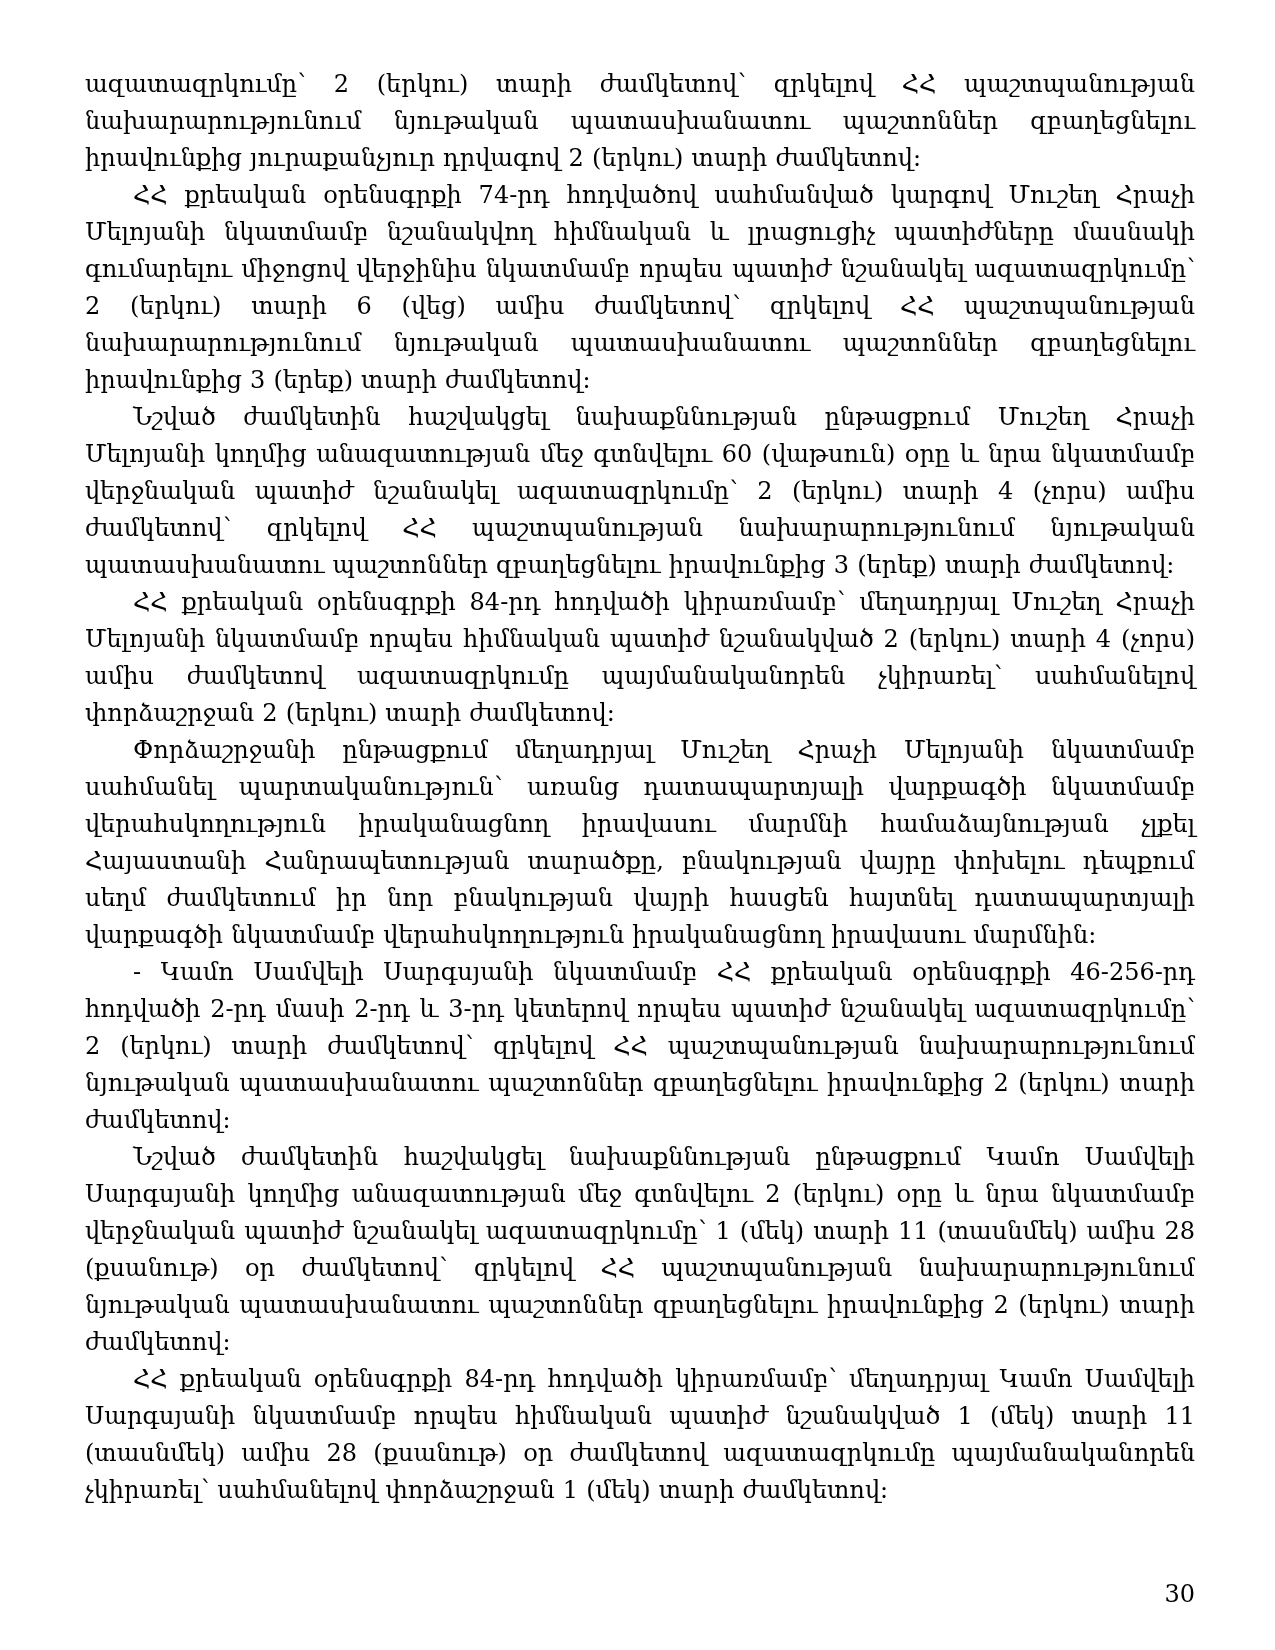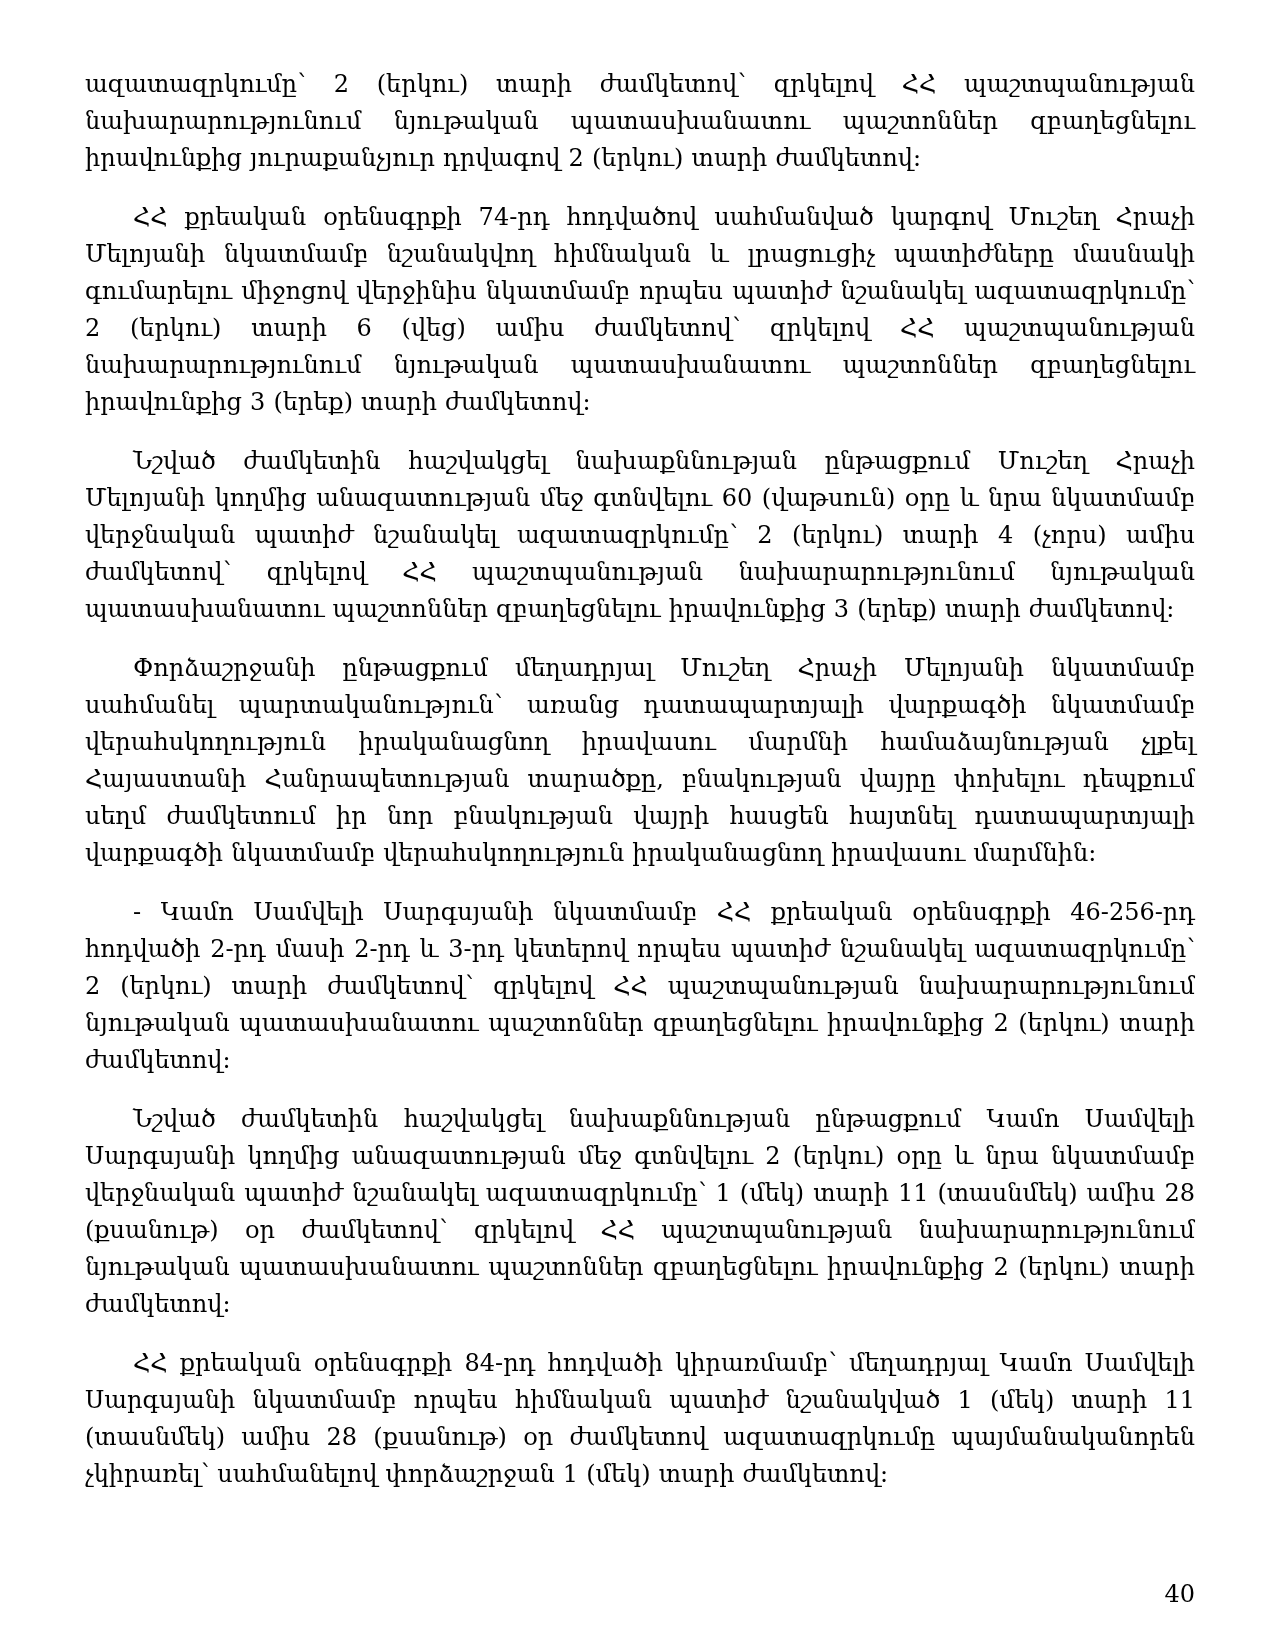--- a/index.html
+++ b/index.html
@@ -24,38 +24,38 @@
     line-height: 37px;
     text-align: justify;
   }
   .content p {
     margin: 0;
     padding: 0;
     word-spacing: 0.02em;
   }
   .content p.indent {
     text-indent: 48px;
-    margin-top: 22px;
   }
   .page-number {
     position: absolute;
     right: 80px;
     bottom: 42px;
     font-size: 24px;
     line-height: 28px;
     text-align: right;
   }
 </style>
 </head>
 <body>
 
 <div class="page">
   <div class="content">
     <p>ազատազրկումը՝ 2 (երկու) տարի ժամկետով՝ զրկելով ՀՀ պաշտպանության նախարարությունում նյութական պատասխանատու պաշտոններ զբաղեցնելու իրավունքից յուրաքանչյուր դրվագով 2 (երկու) տարի ժամկետով։</p>
     <p class="indent">ՀՀ քրեական օրենսգրքի 74-րդ հոդվածով սահմանված կարգով Մուշեղ Հրաչի Մելոյանի նկատմամբ նշանակվող հիմնական և լրացուցիչ պատիժները մասնակի գումարելու միջոցով վերջինիս նկատմամբ որպես պատիժ նշանակել ազատազրկումը՝ 2 (երկու) տարի 6 (վեց) ամիս ժամկետով՝ զրկելով ՀՀ պաշտպանության նախարարությունում նյութական պատասխանատու պաշտոններ զբաղեցնելու իրավունքից 3 (երեք) տարի ժամկետով։</p>
     <p class="indent">Նշված ժամկետին հաշվակցել նախաքննության ընթացքում Մուշեղ Հրաչի Մելոյանի կողմից անազատության մեջ գտնվելու 60 (վաթսուն) օրը և նրա նկատմամբ վերջնական պատիժ նշանակել ազատազրկումը՝ 2 (երկու) տարի 4 (չորս) ամիս ժամկետով՝ զրկելով ՀՀ պաշտպանության նախարարությունում նյութական պատասխանատու պաշտոններ զբաղեցնելու իրավունքից 3 (երեք) տարի ժամկետով։</p>
+    <p class="indent">ՀՀ քրեական օրենսգրքի 84-րդ հոդվածի կիրառմամբ՝ մեղադրյալ Մուշեղ Հրաչի Մելոյանի նկատմամբ որպես հիմնական պատիժ նշանակված 2 (երկու) տարի 4 (չորս) ամիս ժամկետով ազատազրկումը պայմանականորեն չկիրառել՝ սահմանելով փորձաշրջան 2 (երկու) տարի ժամկետով։</p>
     <p class="indent">Փորձաշրջանի ընթացքում մեղադրյալ Մուշեղ Հրաչի Մելոյանի նկատմամբ սահմանել պարտականություն՝ առանց դատապարտյալի վարքագծի նկատմամբ վերահսկողություն իրականացնող իրավասու մարմնի համաձայնության չլքել Հայաստանի Հանրապետության տարածքը, բնակության վայրը փոխելու դեպքում սեղմ ժամկետում իր նոր բնակության վայրի հասցեն հայտնել դատապարտյալի վարքագծի նկատմամբ վերահսկողություն իրականացնող իրավասու մարմնին։</p>
     <p class="indent">- Կամո Սամվելի Սարգսյանի նկատմամբ ՀՀ քրեական օրենսգրքի 46-256-րդ հոդվածի 2-րդ մասի 2-րդ և 3-րդ կետերով որպես պատիժ նշանակել ազատազրկումը՝ 2 (երկու) տարի ժամկետով՝ զրկելով ՀՀ պաշտպանության նախարարությունում նյութական պատասխանատու պաշտոններ զբաղեցնելու իրավունքից 2 (երկու) տարի ժամկետով։</p>
     <p class="indent">Նշված ժամկետին հաշվակցել նախաքննության ընթացքում Կամո Սամվելի Սարգսյանի կողմից անազատության մեջ գտնվելու 2 (երկու) օրը և նրա նկատմամբ վերջնական պատիժ նշանակել ազատազրկումը՝ 1 (մեկ) տարի 11 (տասնմեկ) ամիս 28 (քսանութ) օր ժամկետով՝ զրկելով ՀՀ պաշտպանության նախարարությունում նյութական պատասխանատու պաշտոններ զբաղեցնելու իրավունքից 2 (երկու) տարի ժամկետով։</p>
     <p class="indent">ՀՀ քրեական օրենսգրքի 84-րդ հոդվածի կիրառմամբ՝ մեղադրյալ Կամո Սամվելի Սարգսյանի նկատմամբ որպես հիմնական պատիժ նշանակված 1 (մեկ) տարի 11 (տասնմեկ) ամիս 28 (քսանութ) օր ժամկետով ազատազրկումը պայմանականորեն չկիրառել՝ սահմանելով փորձաշրջան 1 (մեկ) տարի ժամկետով։</p>
   </div>
-  <div class="page-number">40</div>
+  <div class="page-number">30</div>
 </div>
 
 </body></html>

